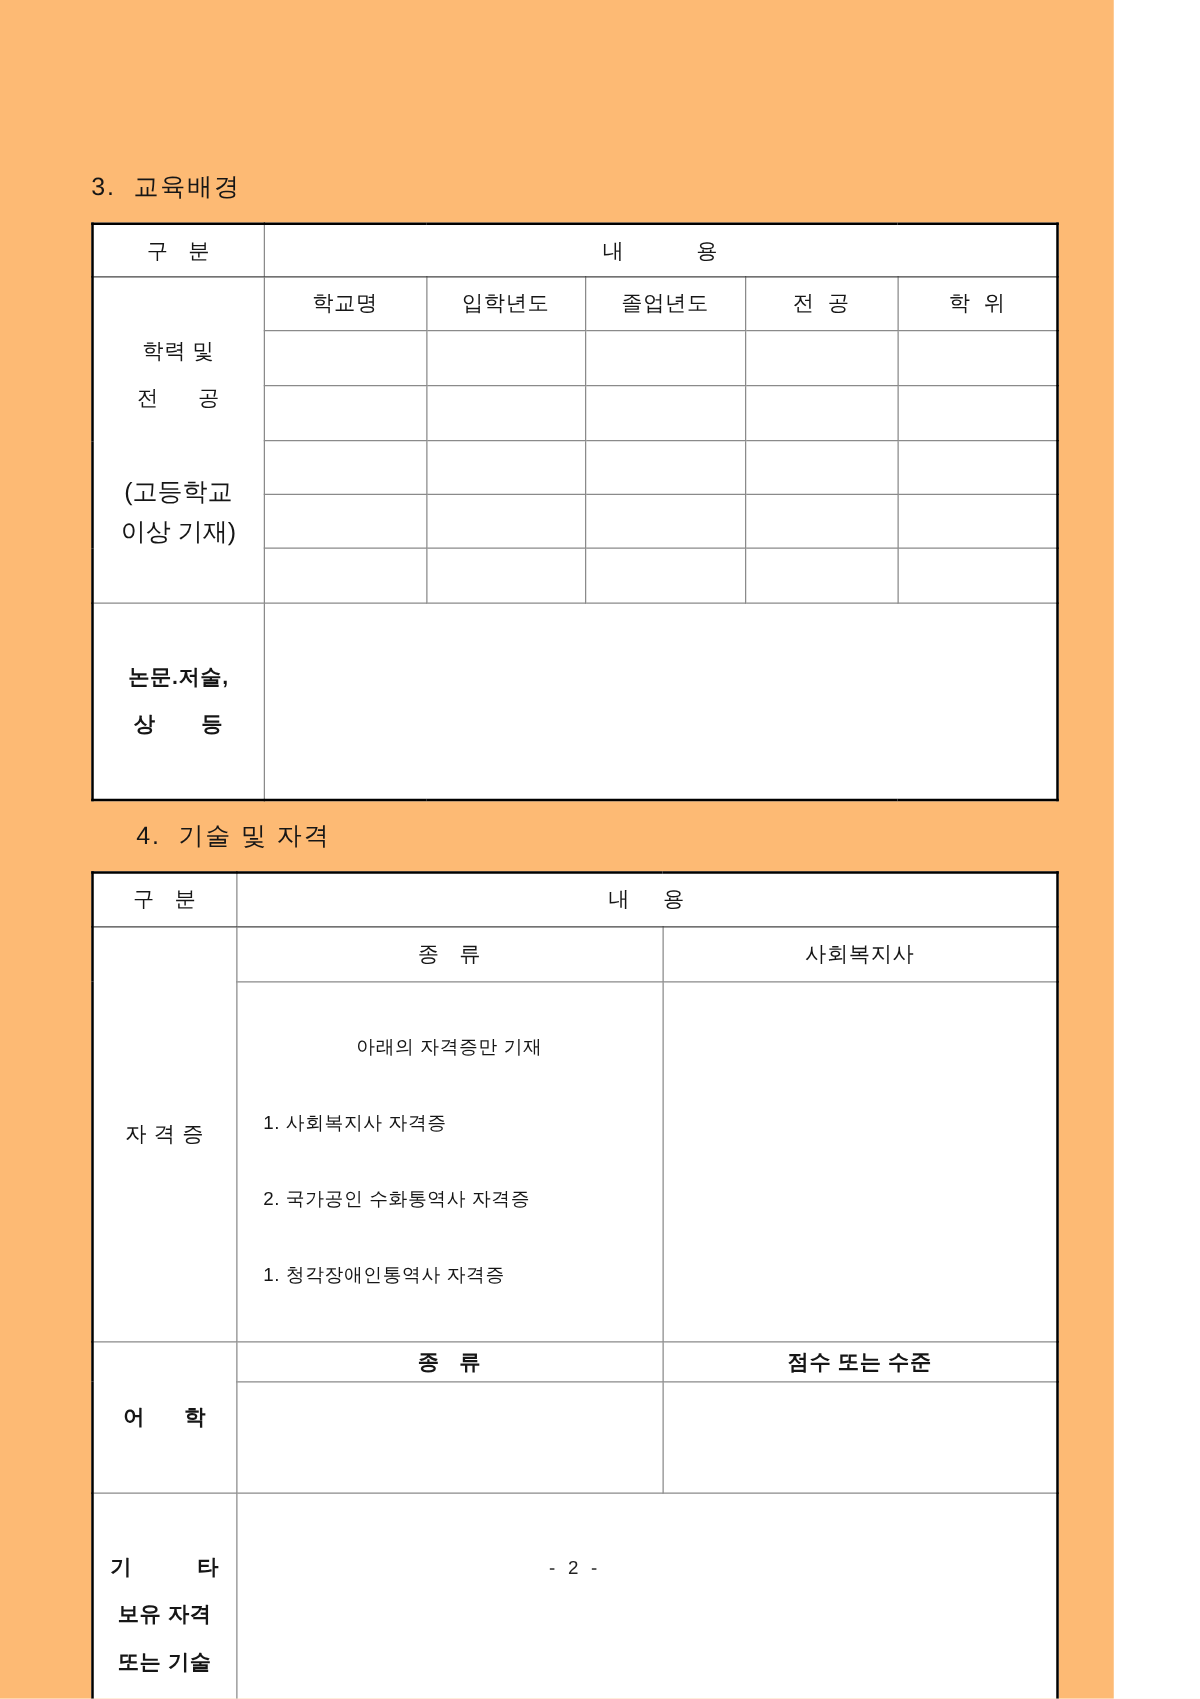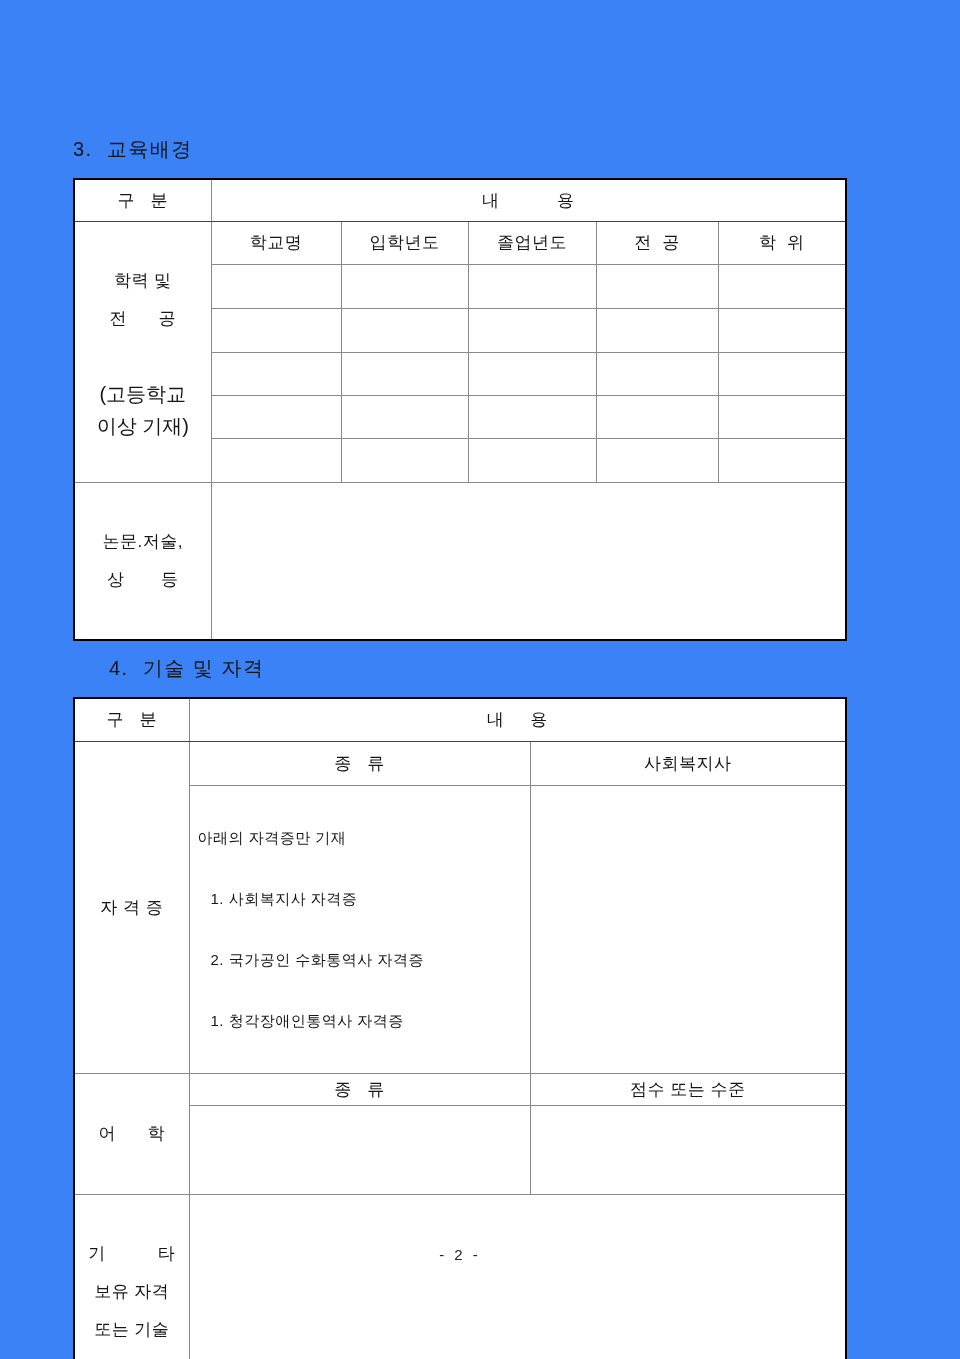--- a/index.html
+++ b/index.html
@@ -9,23 +9,23 @@
   }
   body {
     width: 960px;
     height: 1359px;
     position: relative;
     font-family: "Liberation Sans", "DejaVu Sans", sans-serif;
     color: #111111;
   }
   .page {
     position: relative;
-    width: 960px;
+    width: 891px;
     height: 1359px;
-    background: #3b82f6;
+    background: #fdba74;
     overflow: hidden;
   }
   .sec-title {
     position: absolute;
     left: 73px;
     font-size: 20px;
     letter-spacing: 1.5px;
     white-space: pre-wrap;
     color: #161616;
   }
@@ -49,38 +49,38 @@
     font-size: 17px;
     text-align: center;
     vertical-align: middle;
     white-space: pre-wrap;
     letter-spacing: 0.5px;
     padding: 0;
     overflow: hidden;
     color: #161616;
   }
   tr.hdr-row td { border-bottom: 1px solid #444444; }
-  td.sect-top, tr.sect-top td { border-top: 1px solid #555555; }
+  td.sect-top, tr.sect-top td { border-top: 1px solid #555555; font-weight: bold; }
 
   .label-note {
     font-size: 20px;
     letter-spacing: 0px;
     line-height: 32px;
     white-space: pre-wrap;
   }
   .label-main { line-height: 38px; white-space: pre-wrap; text-align: center; }
 
   td.cert-content {
     text-align: left;
     vertical-align: top;
     padding: 5px 8px;
     font-size: 15px;
     letter-spacing: 0.5px;
   }
-  .cert-note { line-height: 26px; }
+  .cert-note { line-height: 26px; text-align: center; }
   .cert-item { line-height: 27px; padding-left: 13px; }
 
   .page-number {
     position: absolute;
     left: 0;
     top: 1246px;
     width: 920px;
     text-align: center;
     font-size: 15px;
     letter-spacing: 3px;

